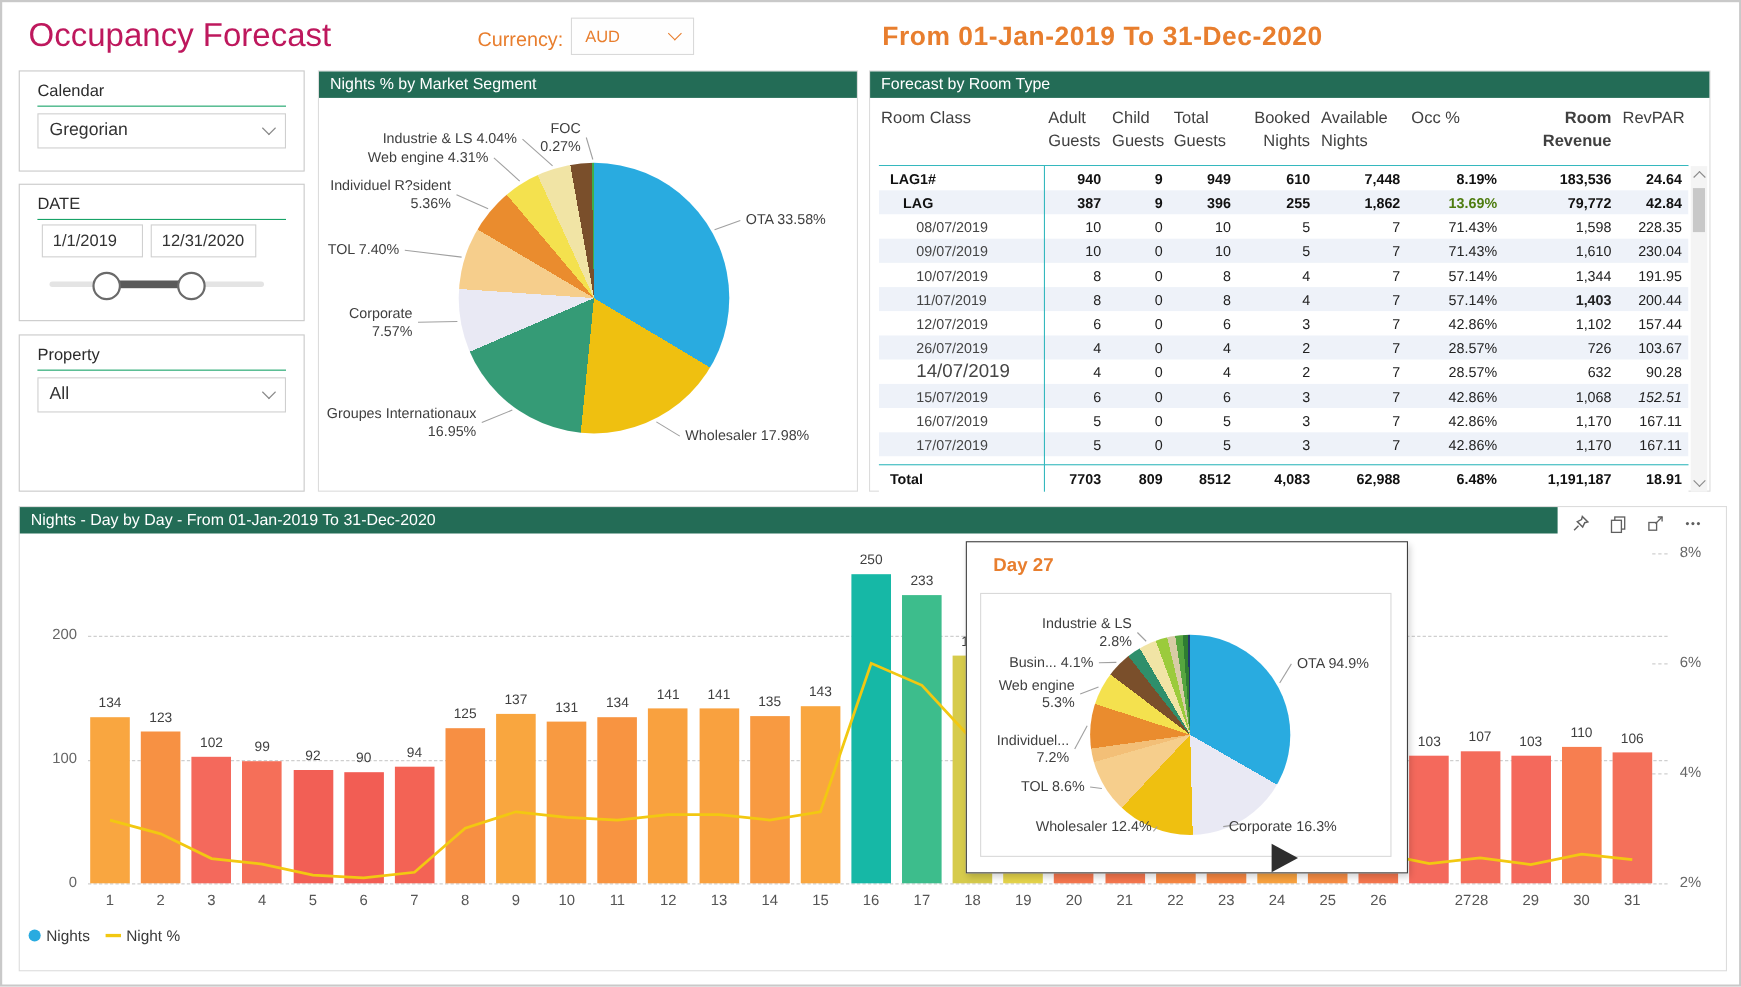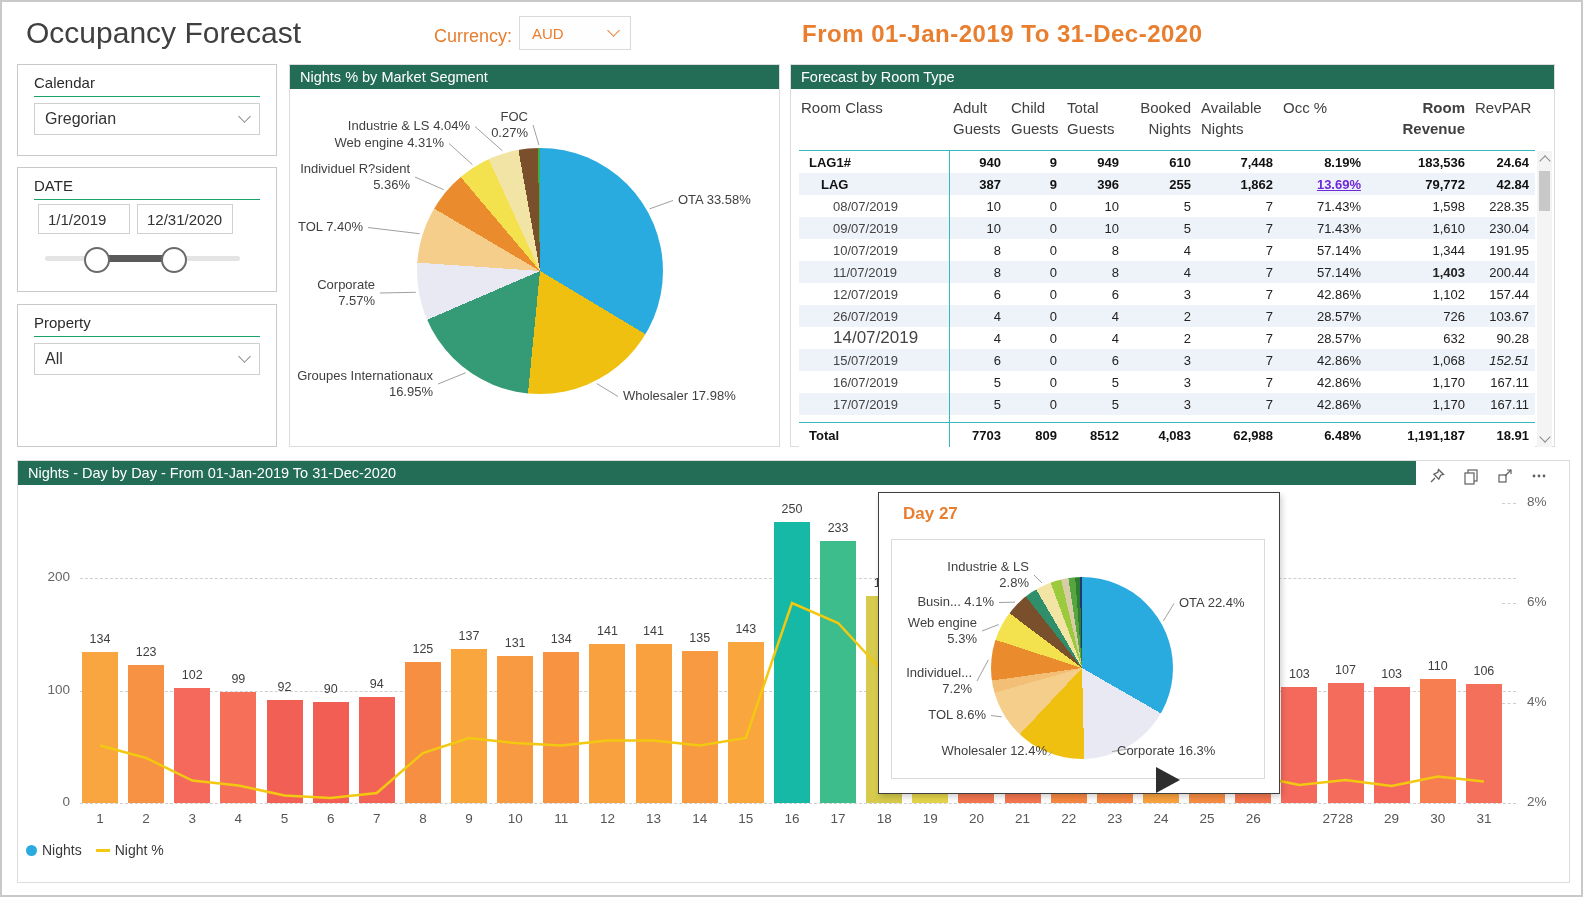--- a/index.html
+++ b/index.html
@@ -1,18 +1,18 @@
 <!DOCTYPE html>
 <html lang="en"><head>
 <meta charset="utf-8">
 <style>
   html,body{margin:0;padding:0;background:#f2f2f2;}
   .canvas{position:relative;width:1583px;height:897px;background:#fff;border:2px solid #c9c9c9;
           box-sizing:border-box;font-family:"Liberation Sans",sans-serif;overflow:hidden;}
-  .page-title{position:absolute;left:24px;top:14px;font-size:30px;color:#404040;font-weight:400;}
+  .page-title{position:absolute;left:24px;top:14px;font-size:30px;color:#be185d;font-weight:400;}
   .currency-label{position:absolute;left:432px;top:24px;font-size:18px;color:#E87E2E;}
   .currency-dd{position:absolute;left:517px;top:14px;width:112px;height:34px;border:1px solid #d9d9d9;
                background:#fefefe;display:flex;align-items:center;justify-content:space-between;
                padding:0 12px;box-sizing:border-box;font-size:15px;color:#E87E2E;cursor:pointer;}
   .range-title{position:absolute;left:800px;top:18px;font-size:24px;color:#E87E2E;font-weight:600;letter-spacing:.5px;}
   .chev{width:8px;height:8px;border-right:1.6px solid #8a8a8a;border-bottom:1.6px solid #8a8a8a;
         transform:rotate(45deg);margin-top:-5px;}
   .chev.orange{border-color:#E87E2E;}
   .fpanel{position:absolute;background:#fff;border:1px solid #c9c9c9;box-sizing:border-box;}
   .flabel{position:absolute;left:16px;top:9px;font-size:15px;color:#2b2b2b;}
@@ -136,21 +136,21 @@
           <div class="tbl-cell" style="width: 104px; font-size: 13px; color: rgb(17, 17, 17); font-weight: 700; text-align: right; padding-left: 0px; padding-right: 6px;">183,536</div>
           <div class="tbl-cell" style="width: 64px; font-size: 13px; color: rgb(17, 17, 17); font-weight: 700; text-align: right; padding-left: 0px; padding-right: 6px;">24.64</div>
         </div>
         <div style="display: flex; height: 22px; align-items: center; background: rgb(238, 242, 249);">
           <div class="tbl-cell" style="width: 150px; font-size: 13px; color: rgb(17, 17, 17); font-weight: 700; text-align: left; padding-left: 22px; padding-right: 0px;">LAG</div>
           <div class="tbl-cell" style="width: 58px; font-size: 13px; color: rgb(17, 17, 17); font-weight: 700; text-align: right; padding-left: 0px; padding-right: 6px;">387</div>
           <div class="tbl-cell" style="width: 56px; font-size: 13px; color: rgb(17, 17, 17); font-weight: 700; text-align: right; padding-left: 0px; padding-right: 6px;">9</div>
           <div class="tbl-cell" style="width: 62px; font-size: 13px; color: rgb(17, 17, 17); font-weight: 700; text-align: right; padding-left: 0px; padding-right: 6px;">396</div>
           <div class="tbl-cell" style="width: 72px; font-size: 13px; color: rgb(17, 17, 17); font-weight: 700; text-align: right; padding-left: 0px; padding-right: 6px;">255</div>
           <div class="tbl-cell" style="width: 82px; font-size: 13px; color: rgb(17, 17, 17); font-weight: 700; text-align: right; padding-left: 0px; padding-right: 6px;">1,862</div>
-          <div class="tbl-cell" style="width: 88px; font-size: 13px; color: #6d28d9; font-weight: 700; text-align: right; padding-left: 0px; padding-right: 6px; text-decoration: underline;">13.69%</div>
+          <div class="tbl-cell" style="width: 88px; font-size: 13px; color: #4d7c0f; font-weight: 700; text-align: right; padding-left: 0px; padding-right: 6px;">13.69%</div>
           <div class="tbl-cell" style="width: 104px; font-size: 13px; color: rgb(17, 17, 17); font-weight: 700; text-align: right; padding-left: 0px; padding-right: 6px;">79,772</div>
           <div class="tbl-cell" style="width: 64px; font-size: 13px; color: rgb(17, 17, 17); font-weight: 700; text-align: right; padding-left: 0px; padding-right: 6px;">42.84</div>
         </div>
         <div style="display: flex; height: 22px; align-items: center; background: rgb(255, 255, 255);">
           <div class="tbl-cell" style="width: 150px; font-size: 13px; color: rgb(68, 68, 68); font-weight: 400; text-align: left; padding-left: 34px; padding-right: 0px;">08/07/2019</div>
           <div class="tbl-cell" style="width: 58px; font-size: 13px; color: rgb(34, 34, 34); font-weight: 400; text-align: right; padding-left: 0px; padding-right: 6px;">10</div>
           <div class="tbl-cell" style="width: 56px; font-size: 13px; color: rgb(34, 34, 34); font-weight: 400; text-align: right; padding-left: 0px; padding-right: 6px;">0</div>
           <div class="tbl-cell" style="width: 62px; font-size: 13px; color: rgb(34, 34, 34); font-weight: 400; text-align: right; padding-left: 0px; padding-right: 6px;">10</div>
           <div class="tbl-cell" style="width: 72px; font-size: 13px; color: rgb(34, 34, 34); font-weight: 400; text-align: right; padding-left: 0px; padding-right: 6px;">5</div>
           <div class="tbl-cell" style="width: 82px; font-size: 13px; color: rgb(34, 34, 34); font-weight: 400; text-align: right; padding-left: 0px; padding-right: 6px;">7</div>
@@ -330,21 +330,21 @@
         <svg width="400" height="300" style="position: absolute; left: 0px; top: 0px; pointer-events: none;">
           <line x1="284.35712504378375" y1="127.91477721609326" x2="295" y2="110.5" stroke="#a0a0a0" stroke-width="1"></line>
           <line x1="251.10384201074842" y1="255.7590266397816" x2="233" y2="258.5" stroke="#a0a0a0" stroke-width="1"></line>
           <line x1="169.49728340095447" y1="262.82692059092153" x2="173" y2="258.5" stroke="#a0a0a0" stroke-width="1"></line>
           <line x1="122.69792142026624" y1="223.8628302063467" x2="112" y2="222.5" stroke="#a0a0a0" stroke-width="1"></line>
           <line x1="109.36344074054178" y1="166.74198752423027" x2="98" y2="188" stroke="#a0a0a0" stroke-width="1"></line>
           <line x1="119.6513039641477" y1="131.53743140214675" x2="103" y2="138" stroke="#a0a0a0" stroke-width="1"></line>
           <line x1="135.9084773860164" y1="109.16135182632223" x2="120" y2="109.5" stroke="#a0a0a0" stroke-width="1"></line>
           <line x1="162.97674659288313" y1="89.94625706819419" x2="155" y2="82" stroke="#a0a0a0" stroke-width="1"></line>
         </svg>
-        <div class="pie-label" style="left: 300px; top: 102px; width: 230px; text-align: left;">OTA 22.4%</div>
+        <div class="pie-label" style="left: 300px; top: 102px; width: 230px; text-align: left;">OTA 94.9%</div>
         <div class="pie-label" style="left: 238px; top: 250px; width: 230px; text-align: left;">Corporate 16.3%</div>
         <div class="pie-label" style="left: -62px; top: 250px; width: 230px; text-align: right;">Wholesaler 12.4%</div>
         <div class="pie-label" style="left: -123px; top: 214px; width: 230px; text-align: right;">TOL 8.6%</div>
         <div class="pie-label" style="left: -137px; top: 172px; width: 230px; text-align: right;">Individuel...<br>7.2%</div>
         <div class="pie-label" style="left: -132px; top: 122px; width: 230px; text-align: right;">Web engine<br>5.3%</div>
         <div class="pie-label" style="left: -115px; top: 101px; width: 230px; text-align: right;">Busin... 4.1%</div>
         <div class="pie-label" style="left: -80px; top: 66px; width: 230px; text-align: right;">Industrie &amp; LS<br>2.8%</div>
       </div>
 
     <div class="cursor-arrow" style="left:1138px;top:306px;"></div>

